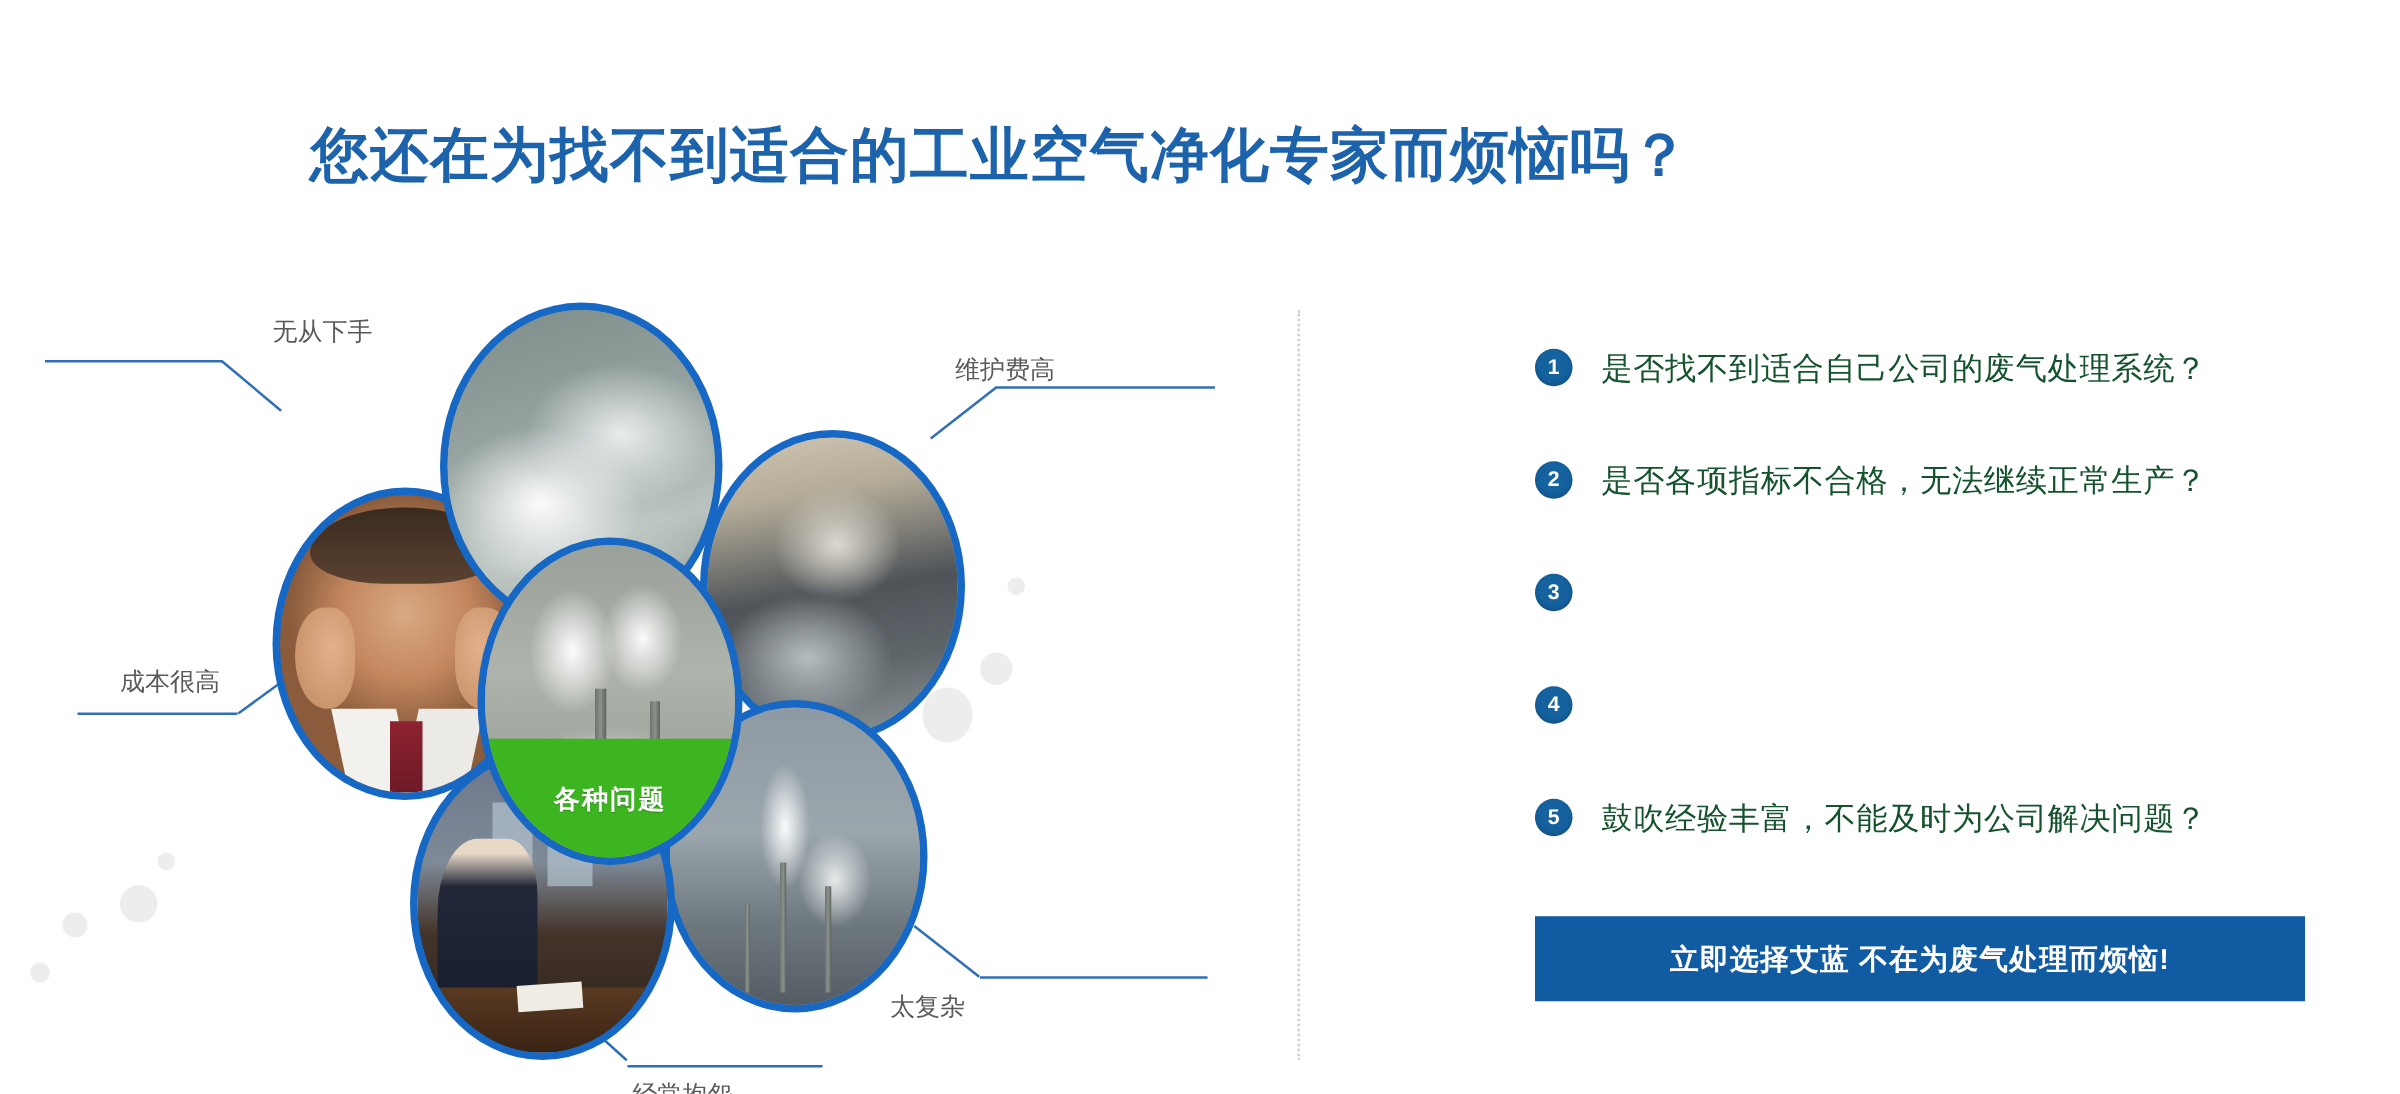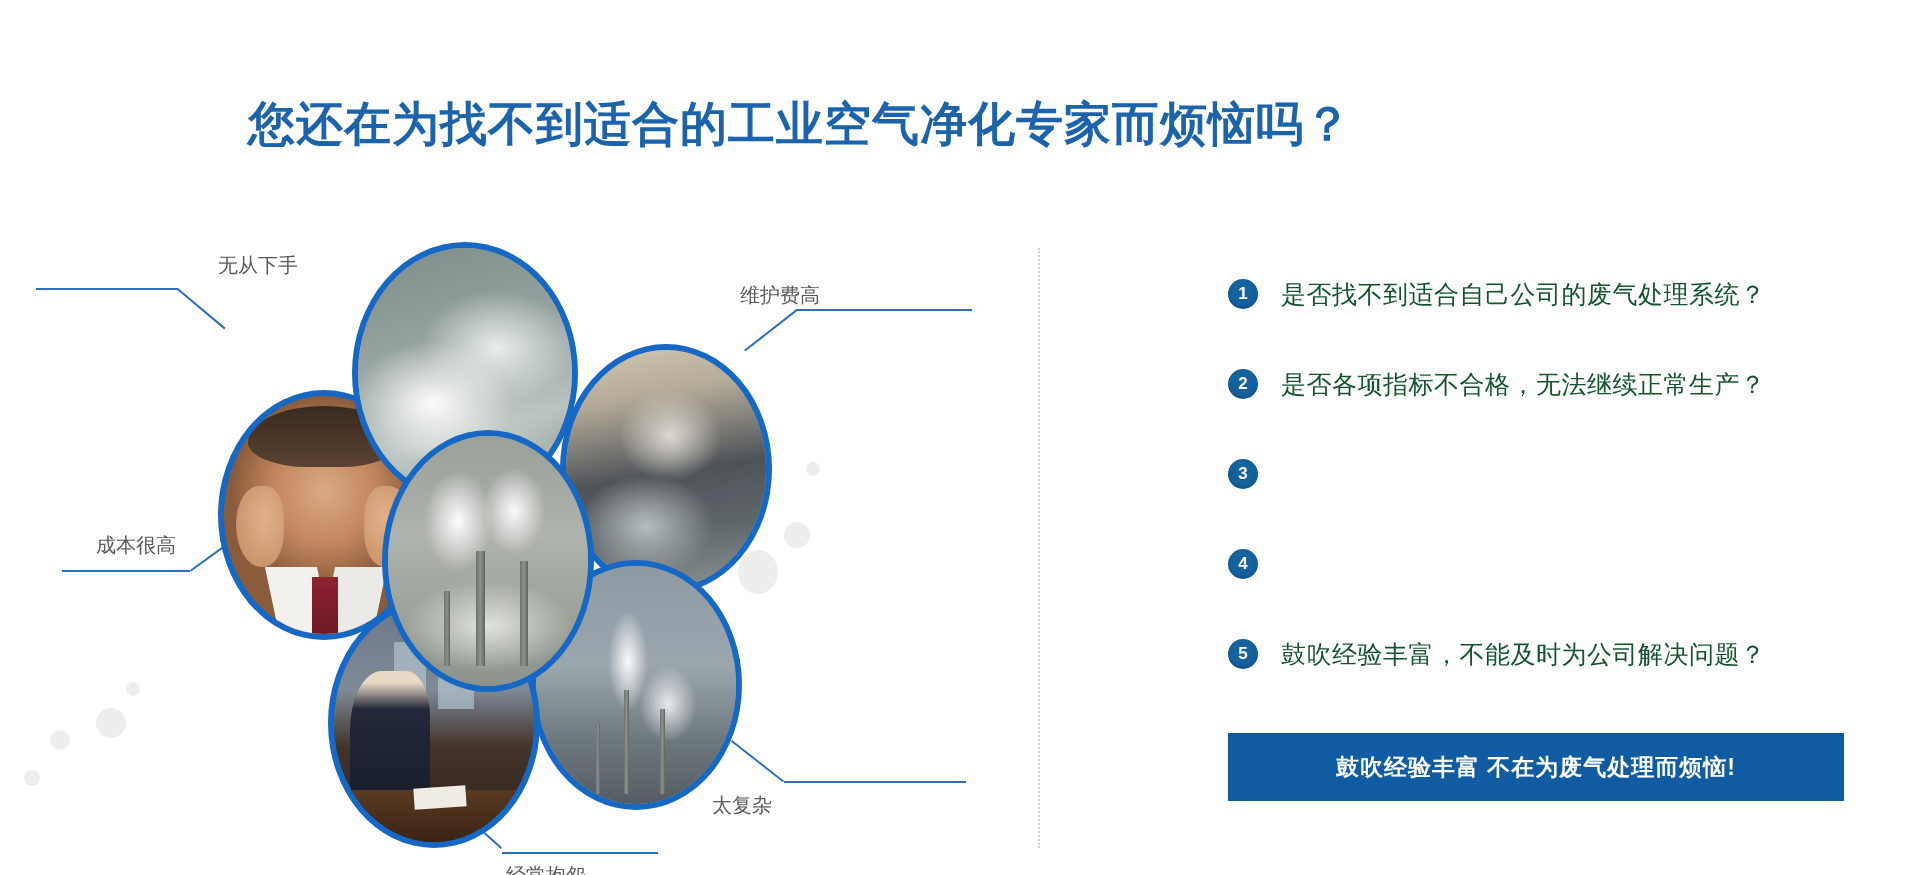--- a/index.html
+++ b/index.html
@@ -262,24 +262,27 @@
       <div class="suit-b"></div>
       <div class="desk"></div>
       <div class="paper"></div>
     </div>
 
     <div class="petal p-center">
       <div class="img sky-stacks"></div>
       <div class="chimney c1"></div>
       <div class="chimney c2"></div>
       <div class="chimney c3"></div>
+      <div class="green-band">
+        <span>各种问题</span>
+      </div>
     </div>
 
     <div class="lbl" style="left:218px; top:22px;text-align:right;">无从下手</div>
-    <div class="lbl" style="left:740px; top:52px;">维护费高</div>
+    <div class="lbl" style="left:764px; top:52px;">维护费高</div>
     <div class="lbl" style="left:96px; top:302px;">成本很高</div>
     <div class="lbl" style="left:712px; top:562px;">太复杂</div>
     <div class="lbl" style="left:506px; top:632px;">经常抱怨</div>
   </div>
 
   <div class="list">
     <div class="row">
       <div class="badge">1</div>
       <div class="txt">是否找不到适合自己公司的废气处理系统？</div>
     </div>
@@ -293,16 +296,16 @@
     <div class="row">
       <div class="badge">4</div>
     </div>
     <div class="row">
       <div class="badge">5</div>
       <div class="txt">鼓吹经验丰富，不能及时为公司解决问题？</div>
     </div>
   </div>
 
   <div class="cta">
-    <span>鼓吹经验丰富  不在为废气处理而烦恼!</span>
+    <span>立即选择艾蓝  不在为废气处理而烦恼!</span>
   </div>
 
 </div>
 
 </body></html>

